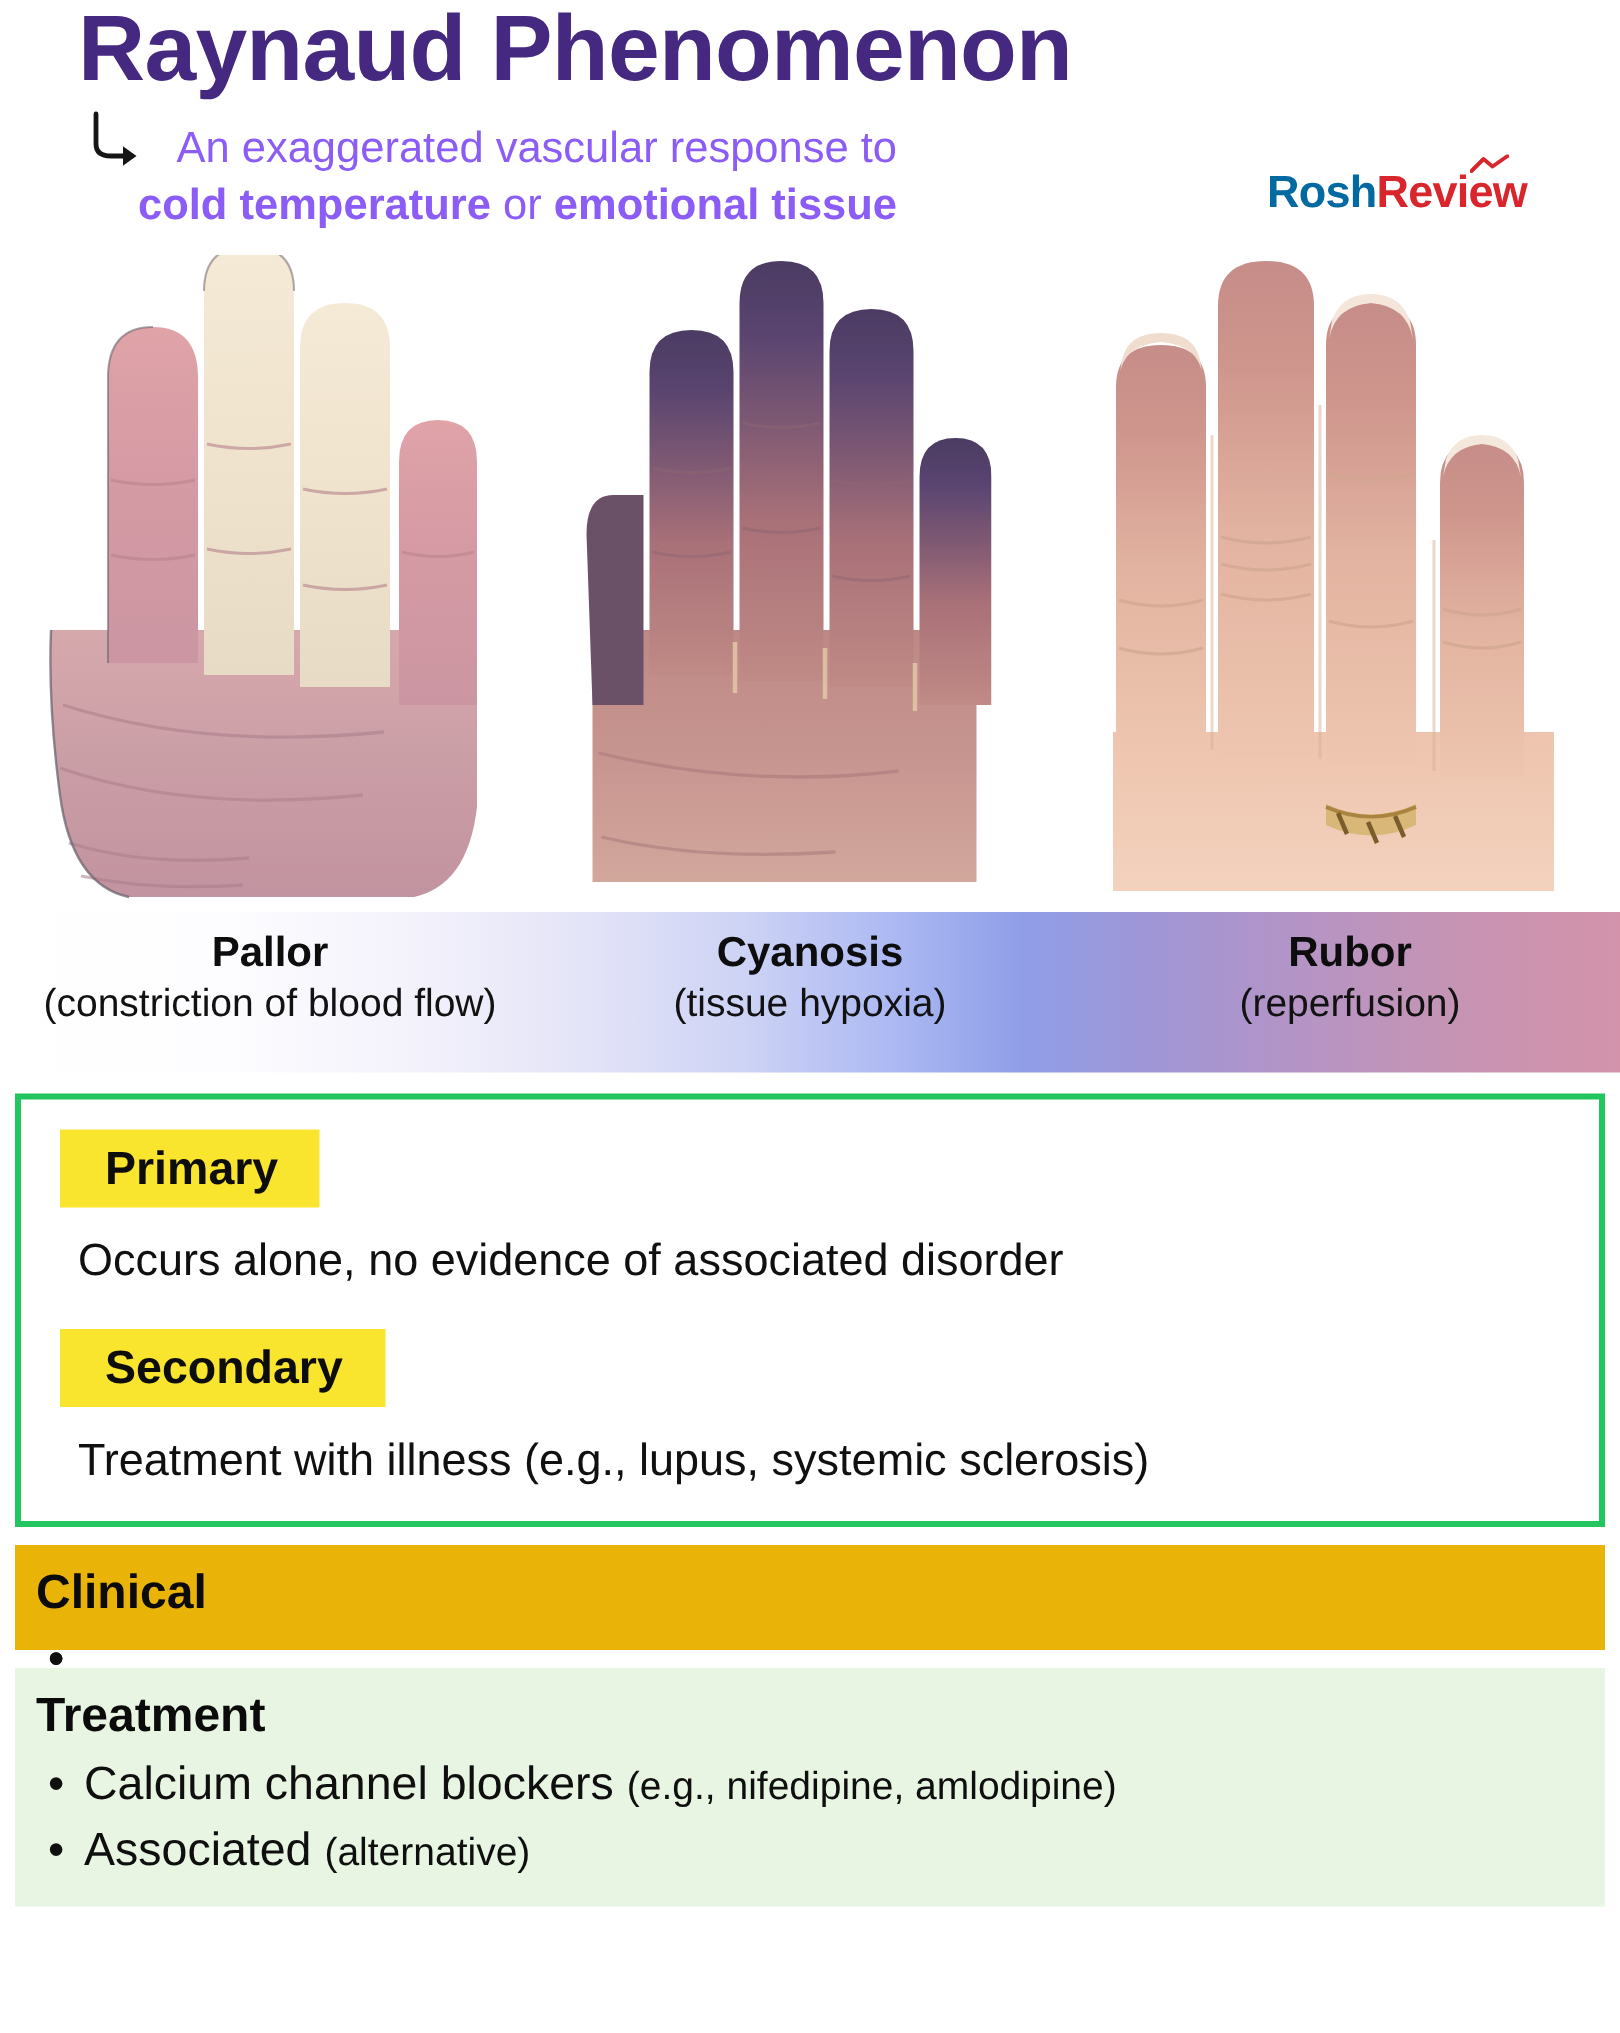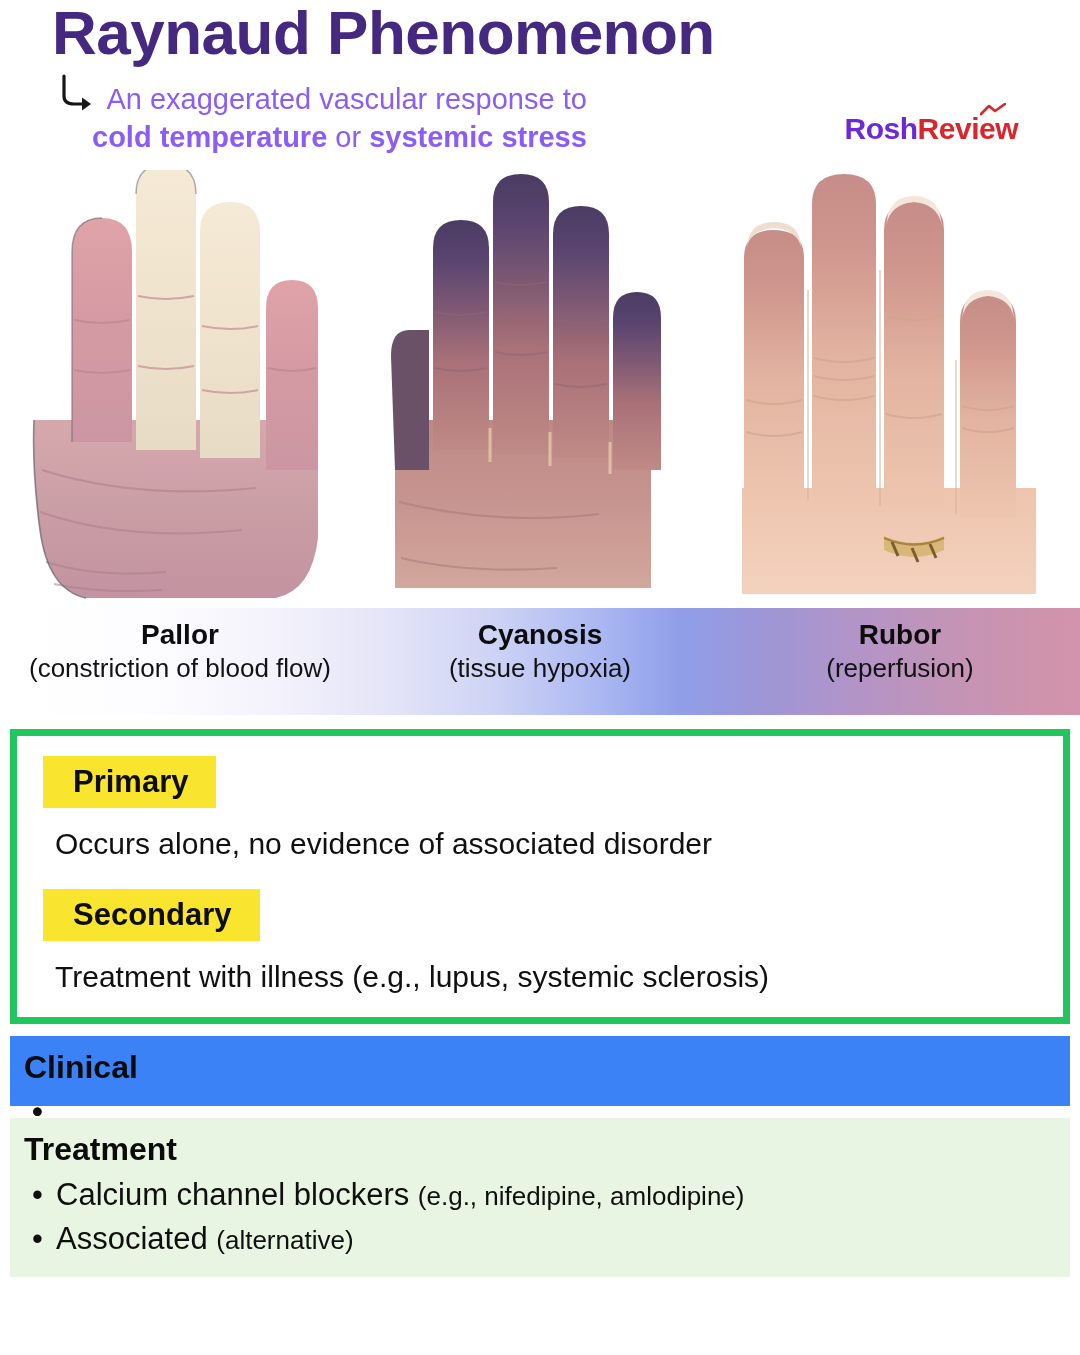--- a/index.html
+++ b/index.html
@@ -58,21 +58,21 @@
 
   .logo {
     position: absolute;
     right: 62px;
     top: 112px;
     font-size: 30px;
     font-weight: bold;
     letter-spacing: -0.5px;
     white-space: nowrap;
   }
-  .logo .rosh { color: #6d28d9; }
+  .logo .rosh { color: #0369a1; }
   .logo .rev  { color: #d9262c; position: relative; }
   .logo .tick {
     position: absolute;
     left: 62px;
     top: -9px;
     width: 26px;
     height: 14px;
   }
 
   
@@ -125,21 +125,21 @@
     font-size: 26px;
     font-weight: normal;
     color: #121212;
     line-height: 1.2;
     margin-top: 2px;
   }
 
   
   .card {
     margin: 14px 10px 0 10px;
-    border: 7px solid #22c55e;
+    border: 4px solid #22c55e;
     background: #ffffff;
     padding: 20px 0 22px 0;
     box-sizing: border-box;
   }
   .hl {
     display: inline-block;
     background: #f9e42e;
     font-size: 31px;
     font-weight: bold;
     color: #0d0d0d;
@@ -154,21 +154,21 @@
     line-height: 1.25;
   }
   .card-gap { height: 26px; }
 
   
   .panel {
     margin: 12px 10px 0 10px;
     box-sizing: border-box;
     padding: 12px 0 16px 0;
   }
-  .panel-clinical  { background: #3b82f6; }
+  .panel-clinical  { background: #eab308; }
   .panel-treatment { background: #e9f5e3; }
   .panel-head {
     font-size: 32px;
     font-weight: bold;
     color: #0b0b0b;
     margin-left: 14px;
     line-height: 1.2;
   }
   .panel-list {
     list-style: none;
@@ -197,21 +197,21 @@
 
   <div class="title">Raynaud Phenomenon</div>
 
   <div class="subwrap">
     <svg class="arrow-icon" viewBox="0 0 34 40">
       <path d="M6 2 L6 22 Q6 30 16 30 L25 30" fill="none" stroke="#161616" stroke-width="3.2" stroke-linecap="round"></path>
       <polygon points="24,23.5 33,30 24,36.5" fill="#161616"></polygon>
     </svg>
     <div class="sublines">
       <div class="sub-line1">An exaggerated vascular response to</div>
-      <div class="sub-line2"><b>cold temperature</b><span> or </span><b>systemic stress</b></div>
+      <div class="sub-line2"><b>cold temperature</b><span> or </span><b>emotional tissue</b></div>
     </div>
   </div>
 
   <div class="logo">
     <span class="rosh">Rosh</span><span class="rev"><span>Review</span><svg class="tick" viewBox="0 0 26 14">
           <path d="M1 11 L9 3 L15 8 L25 1" fill="none" stroke="#d9262c" stroke-width="2.6" stroke-linecap="round" stroke-linejoin="round"></path>
         </svg></span>
   </div>
 </div>
 

